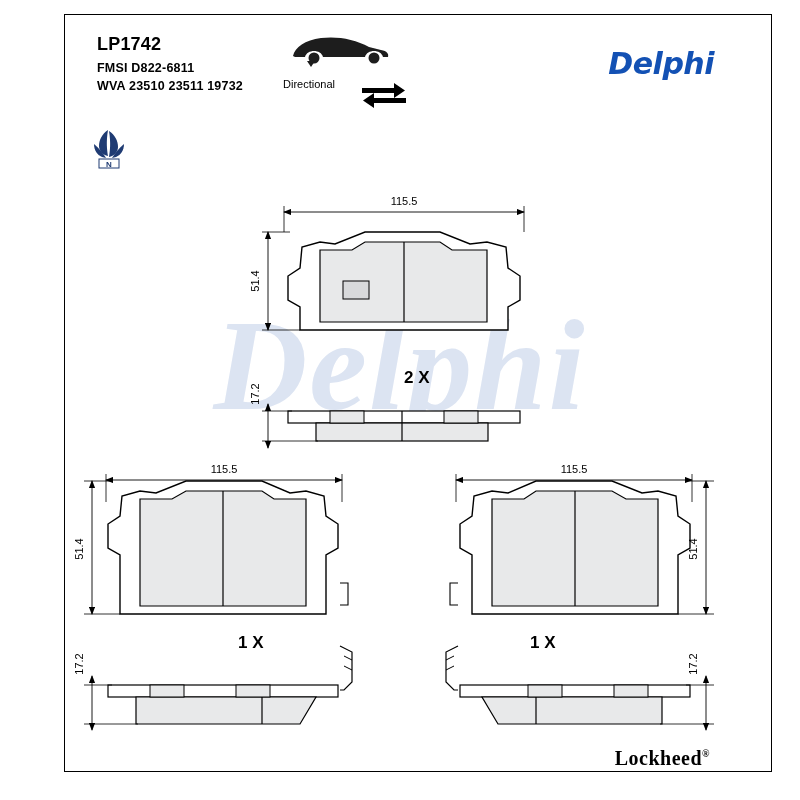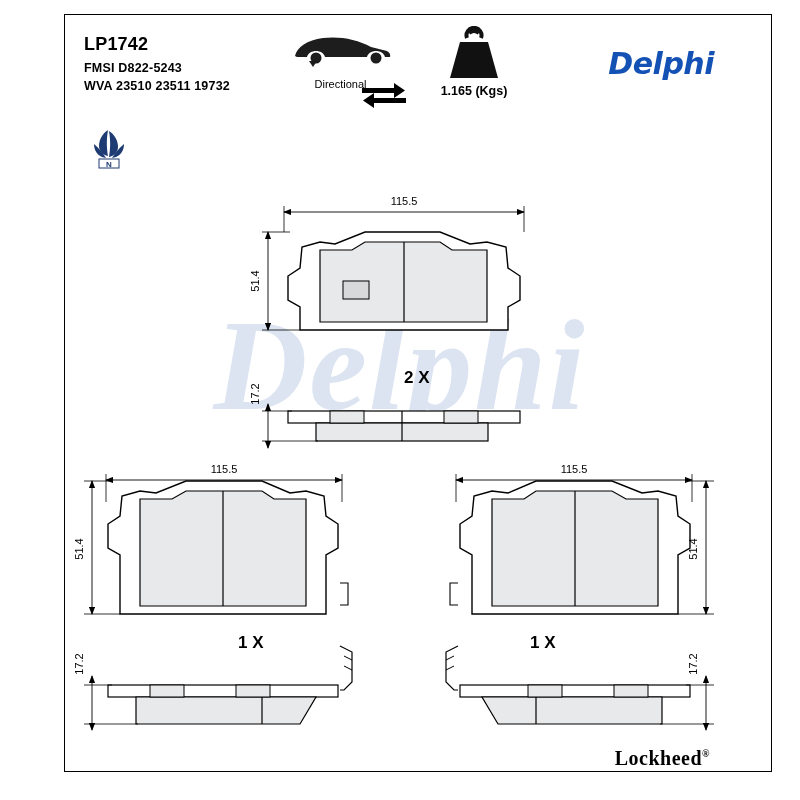--- a/index.html
+++ b/index.html
@@ -48,21 +48,21 @@
     overflow: hidden;
     line-height: 230px;
     text-align: center;
     z-index: 0;
     user-select: none;
   }
 
   
   .header {
     position: absolute;
-    left: 84px;
+    left: 97px;
     top: 34px;
     z-index: 3;
   }
   .code {
     font-size: 18px;
     font-weight: bold;
     letter-spacing: 0.2px;
     margin: 0 0 6px 0;
   }
   .fmsi, .wva {
@@ -93,21 +93,21 @@
     padding-top: 14px;
   }
 
   
   .car-block {
     position: absolute;
     left: 283px;
     top: 30px;
     width: 115px;
     z-index: 3;
-    text-align: center;
+    text-align: left;
   }
   .car-caption {
     font-size: 11px;
     margin-top: 6px;
     color: #000;
   }
   .arrows {
     position: absolute;
     left: 362px;
     top: 82px;
@@ -184,21 +184,21 @@
 <body>
 
 <div class="sheet">
 
   <div class="watermark">Delphi</div>
 
   <div class="frame"></div>
 
   <div class="header">
     <div class="code">LP1742</div>
-    <div class="fmsi">FMSI D822-5243</div>
+    <div class="fmsi">FMSI D822-6811</div>
     <div class="wva">WVA 23510 23511 19732</div>
   </div>
 
   <div class="eco-block">
     <div class="eco-mark">
       <svg width="46" height="42" viewBox="0 0 46 42">
         <path d="M22 2 C16 6 13 12 13 18 C13 23 17 27 22 28 C21 22 20 14 22 2 Z" fill="#1f3b73"></path>
         <path d="M23 3 C29 7 32 13 32 19 C32 24 28 28 23 29 C24 23 25 15 23 3 Z" fill="#1f3b73"></path>
         <path d="M8 16 C8 22 11 27 16 29 L20 30 C17 25 13 20 8 16 Z" fill="#1f3b73"></path>
         <path d="M38 16 C38 22 35 27 30 29 L26 30 C29 25 33 20 38 16 Z" fill="#1f3b73"></path>
@@ -218,28 +218,20 @@
     <div class="car-caption">Directional</div>
   </div>
 
   <div class="arrows">
     <svg width="44" height="28" viewBox="0 0 44 28">
       <polygon points="0,6 32,6 32,1 43,8.5 32,16 32,11 0,11" fill="#000"></polygon>
       <polygon points="44,20 12,20 12,15 1,22.5 12,30 12,25 44,25" fill="#000" transform="translate(0,-4)"></polygon>
     </svg>
   </div>
 
-  <div class="weight-block">
-    <svg width="72" height="56" viewBox="0 0 72 56" style="display:block;margin:0 auto;">
-      <path d="M31 7 a7 7 0 0 1 10 0" fill="none" stroke="#111" stroke-width="4"></path>
-      <path d="M29 12 a7.5 7.5 0 1 1 14 0" fill="none" stroke="#111" stroke-width="4"></path>
-      <path d="M22 16 L50 16 L60 52 L12 52 Z" fill="#111"></path>
-    </svg>
-    <div class="weight-text">1.165 (Kgs)</div>
-  </div>
 
   <div class="brand">Delphi</div>
   <div class="lockheed">
     <span>Lockheed</span><sup>®</sup>
   </div>
 
   <svg class="drawing" viewBox="0 0 800 800">
     <defs>
       <marker id="ar" markerWidth="9" markerHeight="7" refX="8" refY="3.5" orient="auto">
         <polygon points="0 0, 9 3.5, 0 7" fill="#000"></polygon>

